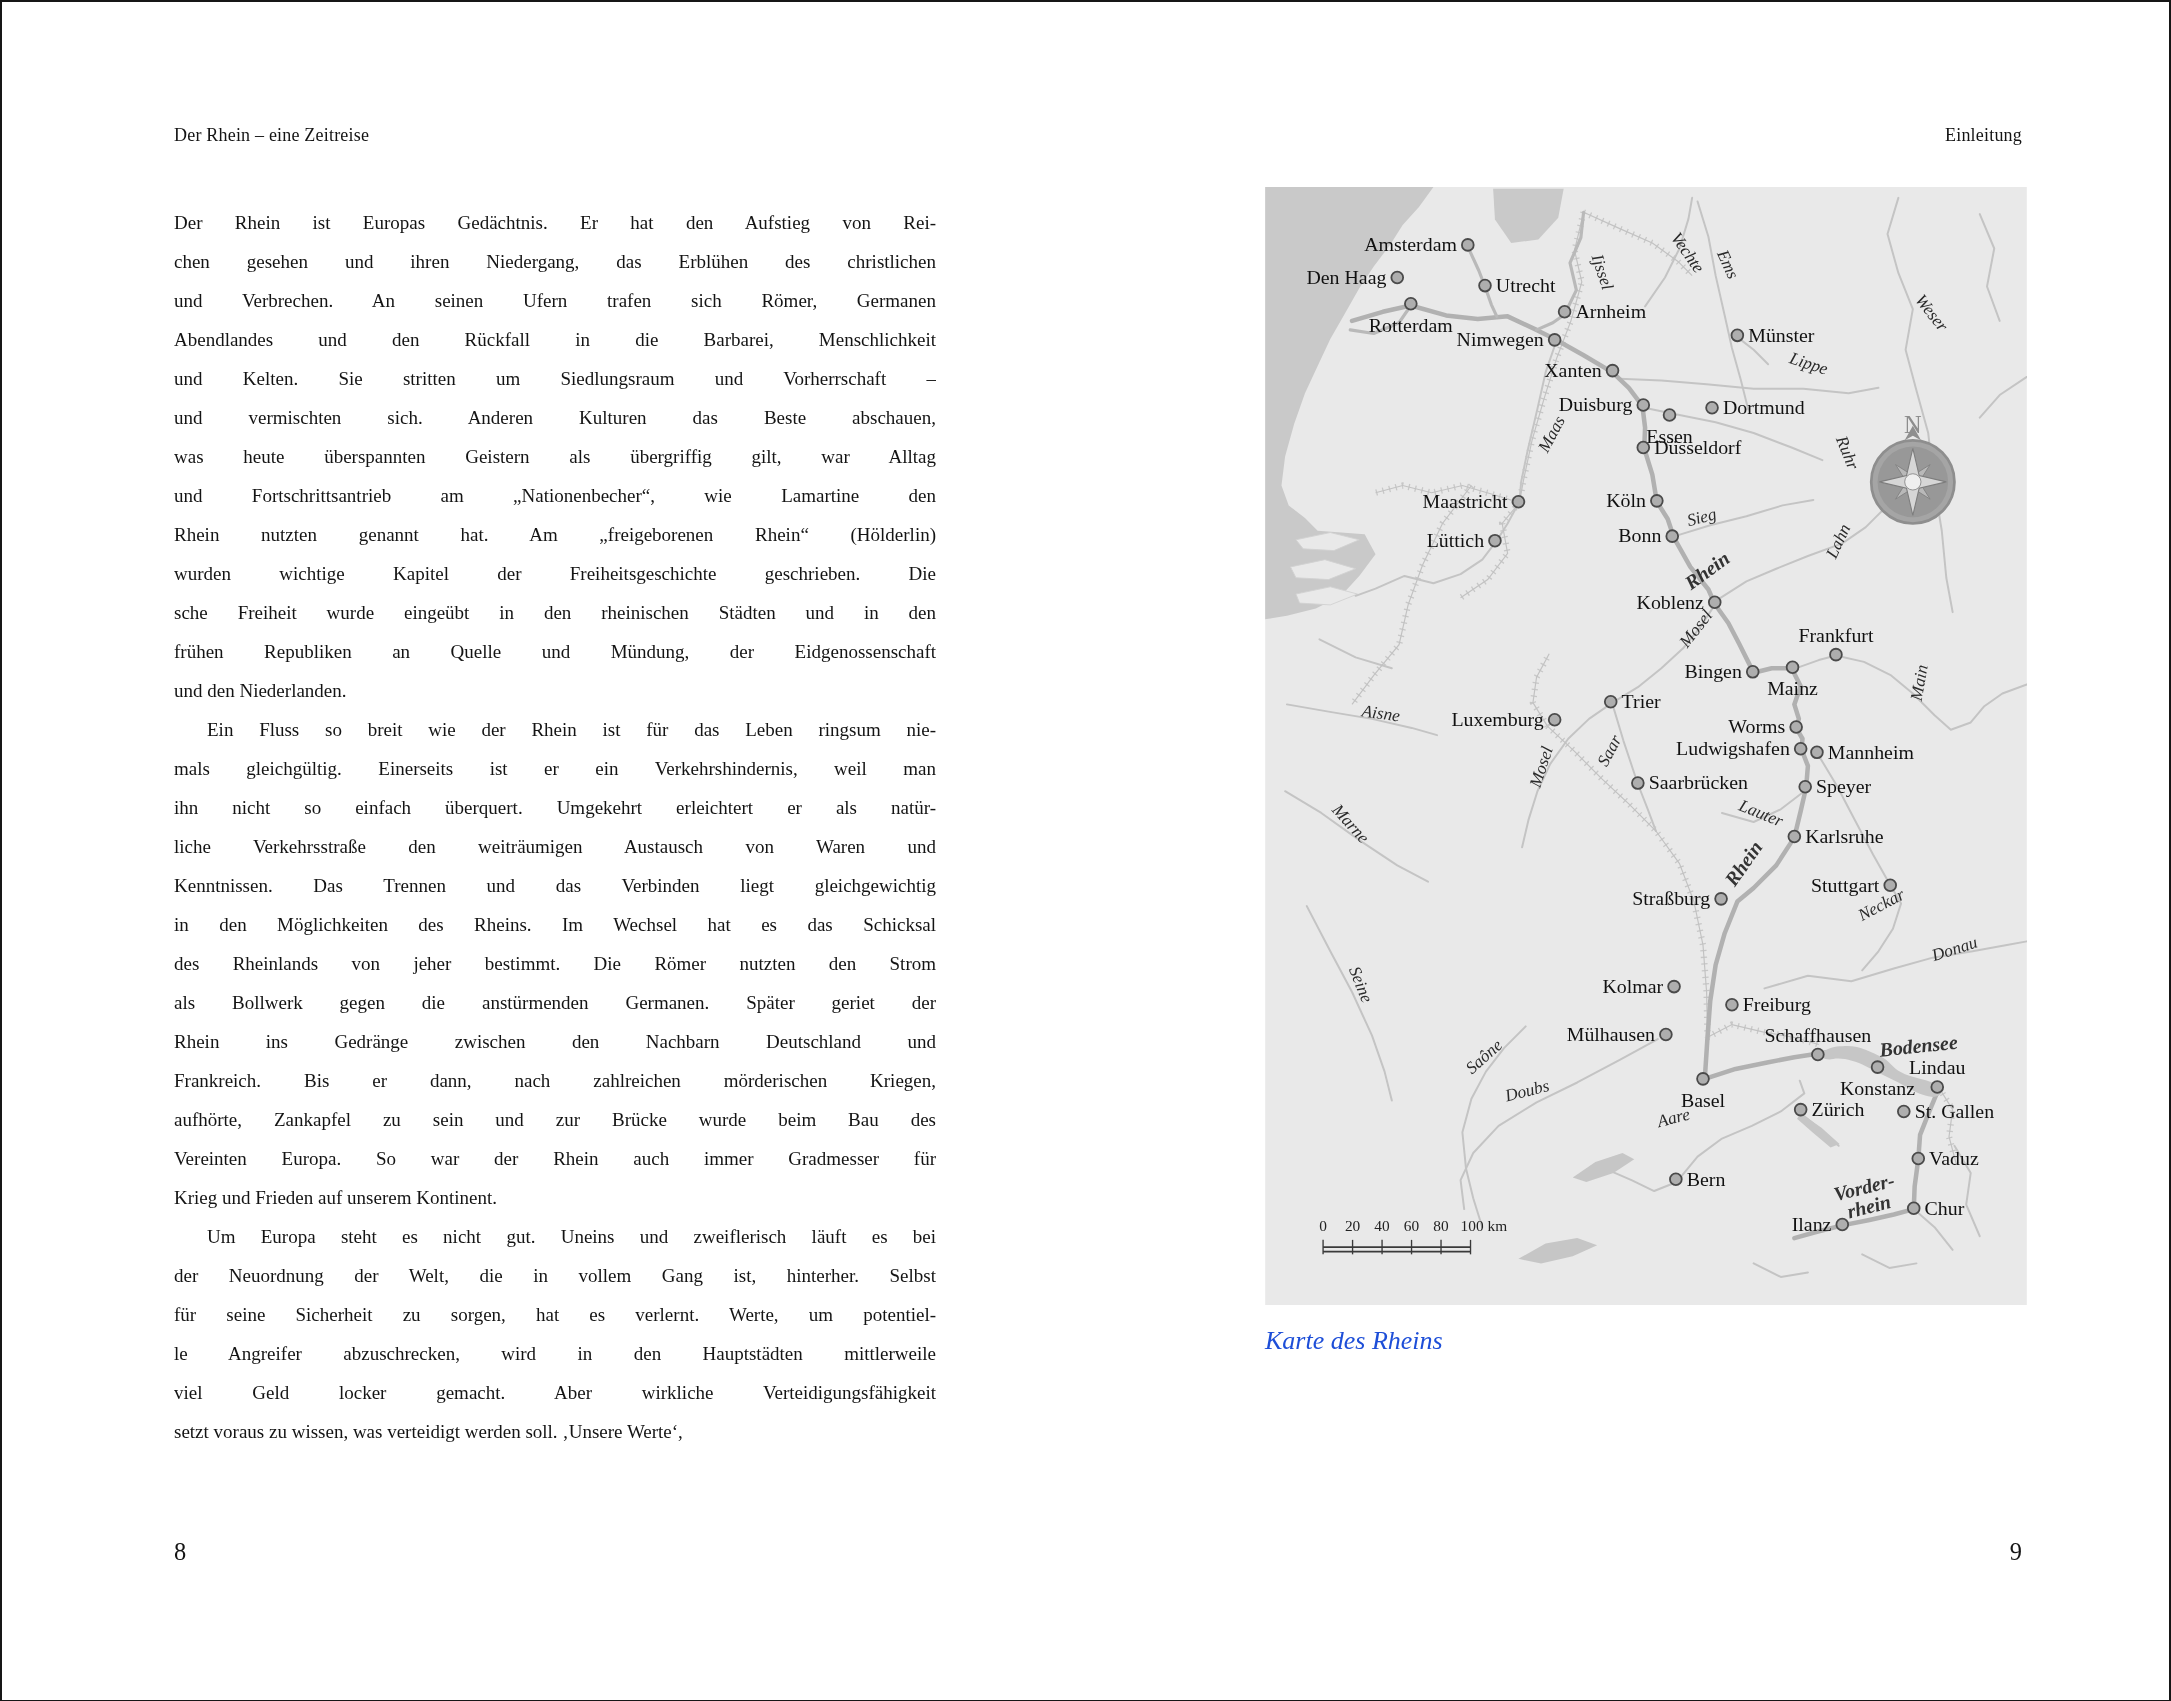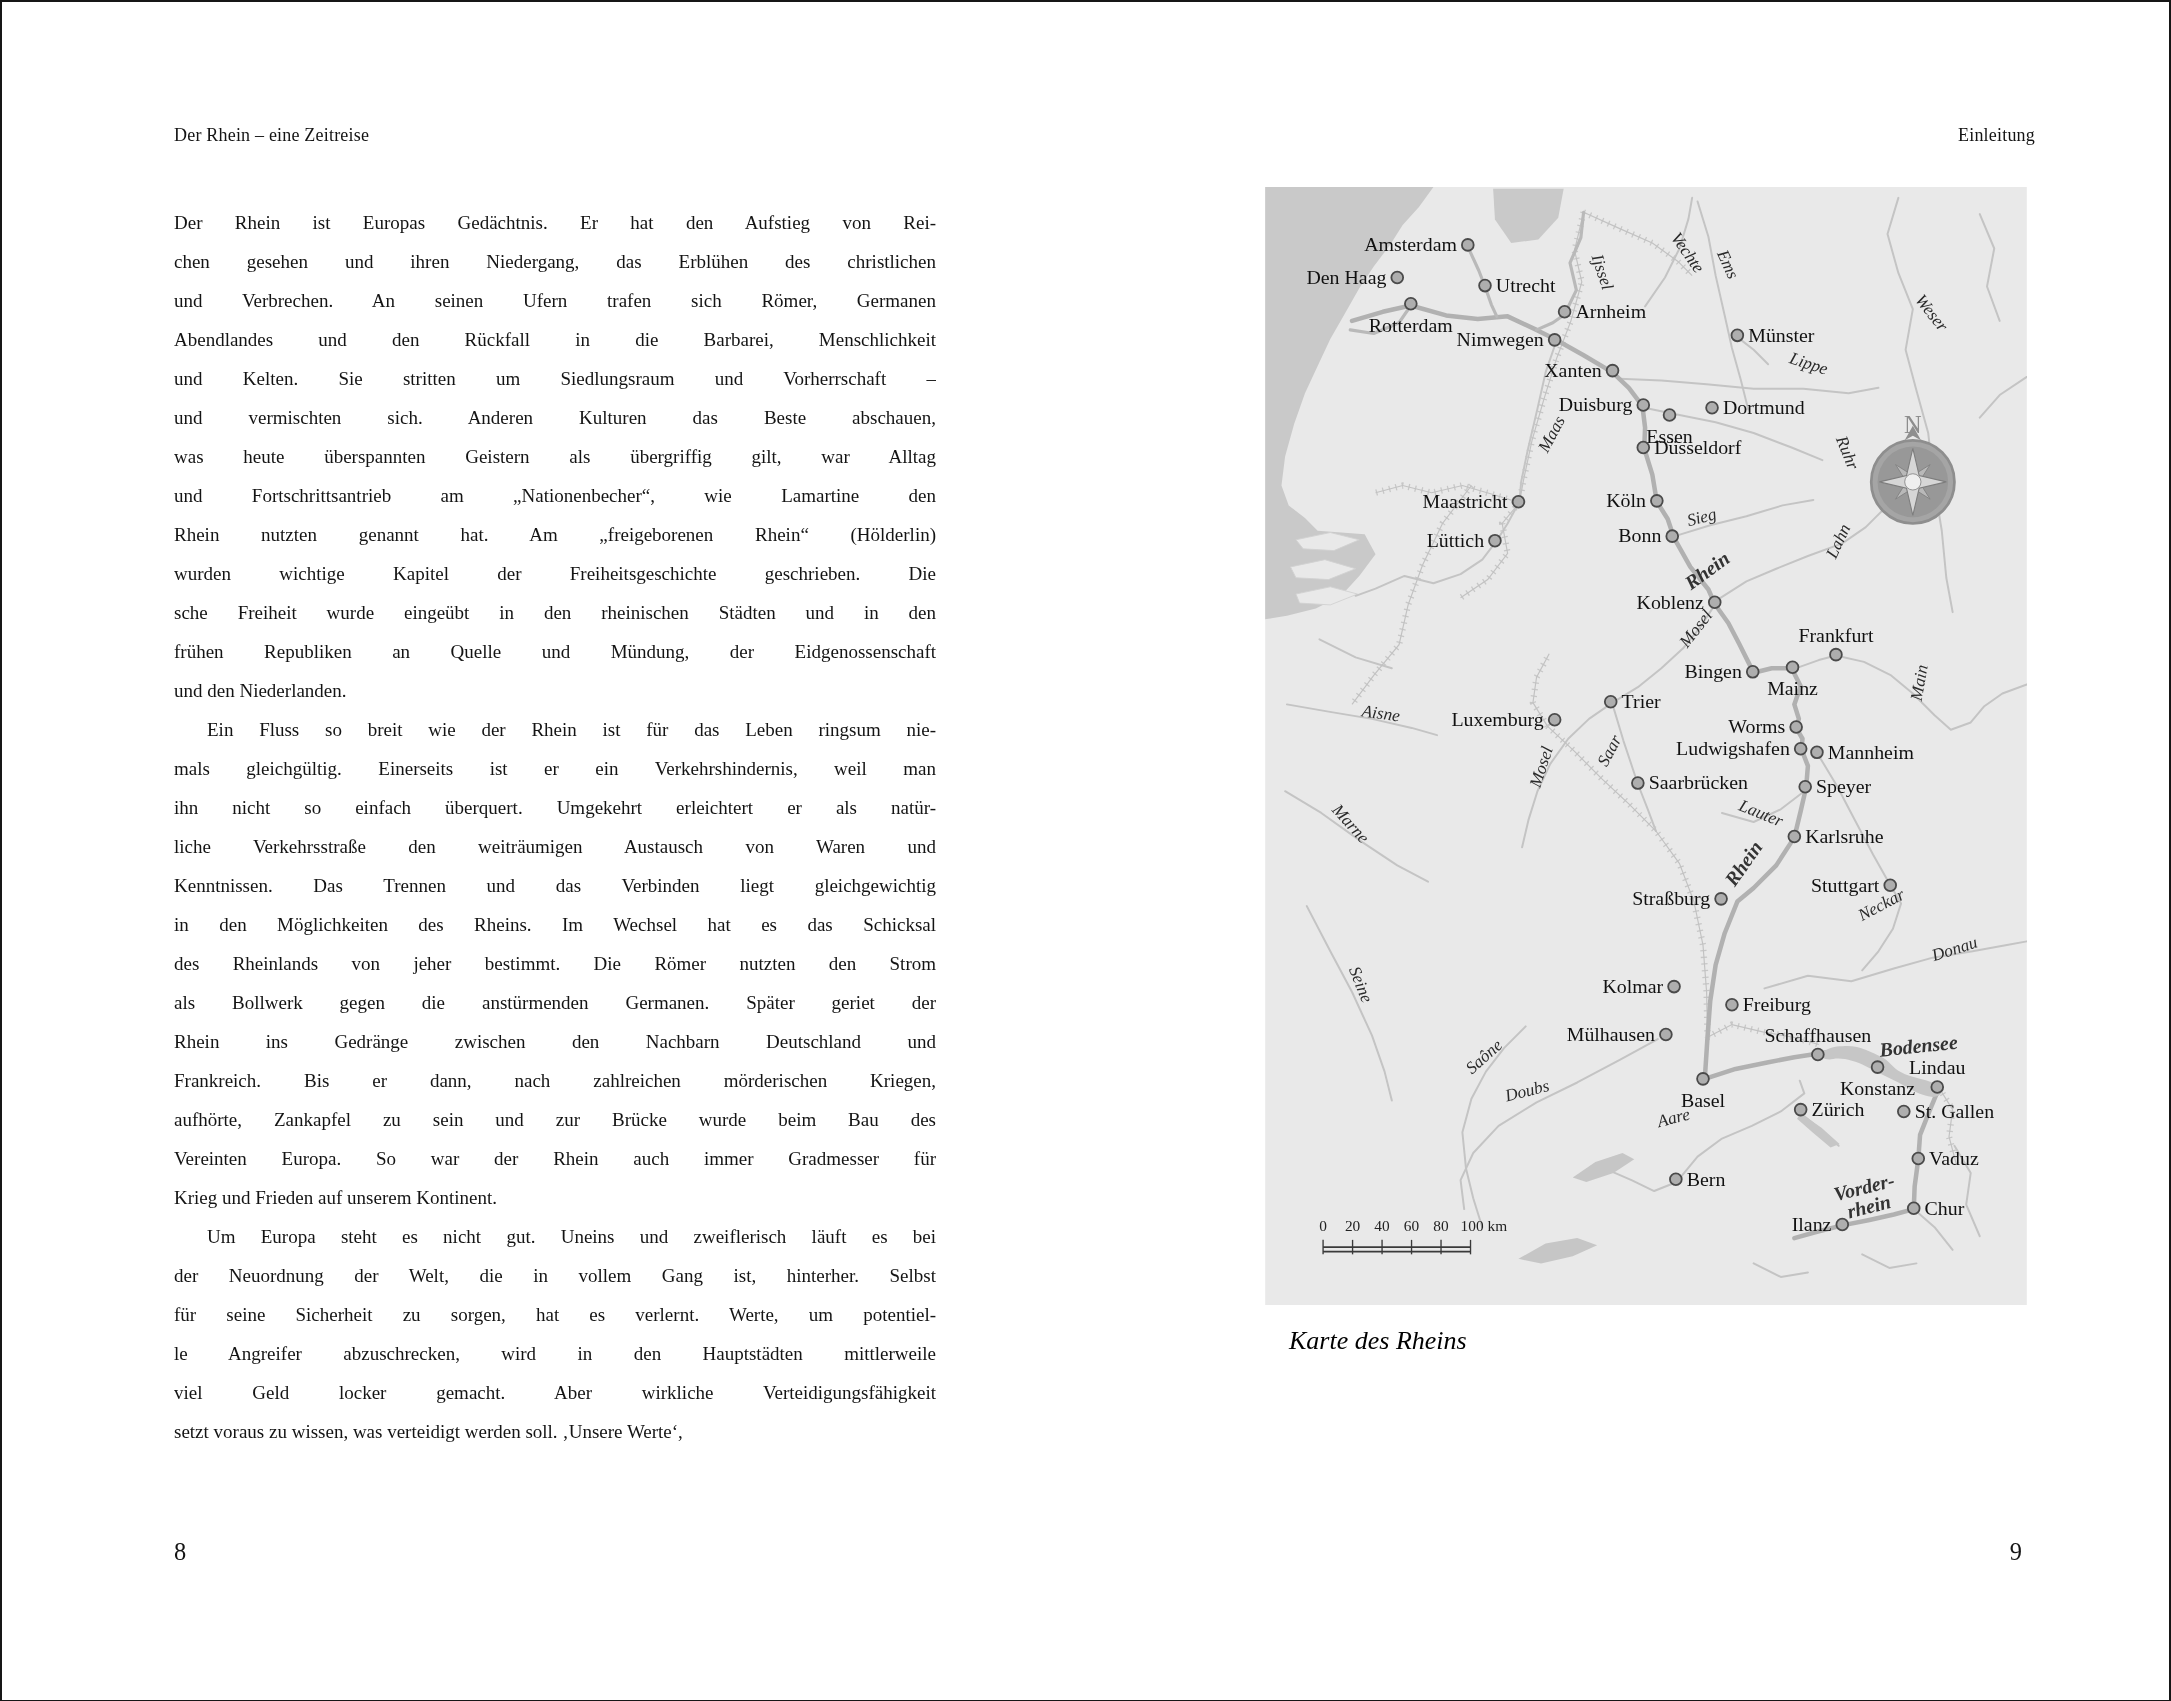--- a/index.html
+++ b/index.html
@@ -3,27 +3,27 @@
 <meta charset="utf-8">
 <style>
   html,body{margin:0;padding:0;}
   body{
     width:2171px;height:1702px;position:relative;background:#fff;
     border:2.7px solid #161616;box-sizing:border-box;
     font-family:"Liberation Serif",serif;color:#161616;overflow:hidden;
   }
   .running-head{position:absolute;top:123px;font-size:18px;letter-spacing:0.2px;color:#141414;}
   .running-head.left{left:172px;}
-  .running-head.right{right:134px;}
+  .running-head.right{right:147px;}
   .body-text{position:absolute;left:172px;top:201px;width:762px;font-size:19px;color:#141414;}
   .line{height:39px;line-height:39px;text-align:justify;overflow:hidden;white-space:normal;}
   .line:not(.last)::after{content:"";display:inline-block;width:100%;height:0;}
   .para.indent .line:first-child{text-indent:33px;}
   .map-wrap{position:absolute;left:1263px;top:185px;width:762px;height:1118px;}
-  .caption{position:absolute;left:1263px;top:1324px;font-style:italic;font-size:26px;color:#000000;margin-left:24px;}
+  .caption{position:absolute;left:1263px;top:1324px;font-style:italic;font-size:26px;color:#1d4ed8;}
   .page-num{position:absolute;top:1536px;font-size:24.4px;color:#141414;}
   .page-num.left{left:172px;}
   .page-num.right{right:147px;}
   
   .map-bg{fill:#e9e9e9;}
   .sea{fill:#c9c9c9;stroke:none;}
   .island{fill:#e9e9e9;stroke:#d2d2d2;stroke-width:1;}
   .lake{fill:#c6c6c6;stroke:none;}
   .river{fill:none;stroke:#c4c4c4;stroke-width:2.2;stroke-linecap:round;stroke-linejoin:round;}
   .rhine{fill:none;stroke:#b1b1b1;stroke-width:5;stroke-linecap:round;stroke-linejoin:round;}

